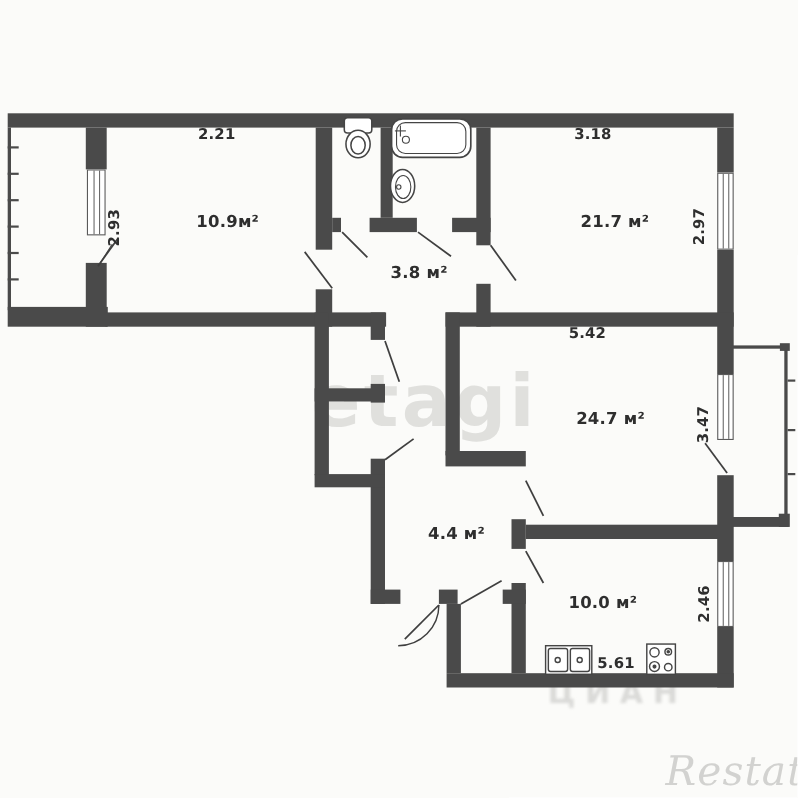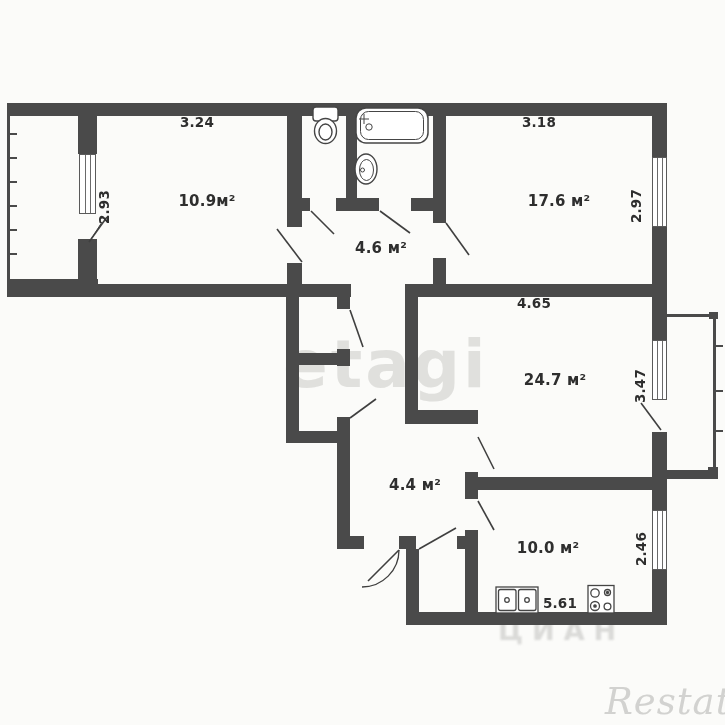--- a/index.html
+++ b/index.html
@@ -166,31 +166,31 @@
       <rect x="588" y="585.5" width="26" height="27.5"></rect>
       <circle cx="595" cy="593" r="4.2"></circle>
       <circle cx="607.5" cy="592.5" r="3"></circle>
       <circle cx="595" cy="606" r="4.5"></circle>
       <circle cx="607.5" cy="606.5" r="3.4"></circle>
       <circle cx="607.5" cy="592.5" r="1" fill="#454545"></circle>
       <circle cx="595" cy="606" r="1.2" fill="#454545"></circle>
     </g>
   </svg>
 
-  <div class="lbl dim" style="left:197px;top:122px">3.24</div>
+  <div class="lbl dim" style="left:197px;top:122px">2.21</div>
   <div class="lbl dim vert" style="left:104px;top:207px">2.93</div>
   <div class="lbl" style="left:207px;top:201px">10.9м²</div>
 
   <div class="lbl dim" style="left:539px;top:122px">3.18</div>
   <div class="lbl dim vert" style="left:636px;top:206px">2.97</div>
-  <div class="lbl" style="left:559px;top:201px">17.6 м²</div>
+  <div class="lbl" style="left:559px;top:201px">21.7 м²</div>
 
-  <div class="lbl" style="left:381px;top:248px">4.6 м²</div>
+  <div class="lbl" style="left:381px;top:248px">3.8 м²</div>
 
-  <div class="lbl dim" style="left:534px;top:303px">4.65</div>
+  <div class="lbl dim" style="left:534px;top:303px">5.42</div>
   <div class="lbl dim vert" style="left:640px;top:386px">3.47</div>
   <div class="lbl" style="left:555px;top:380px">24.7 м²</div>
 
   <div class="lbl" style="left:415px;top:485px">4.4 м²</div>
 
   <div class="lbl dim vert" style="left:641px;top:549px">2.46</div>
   <div class="lbl" style="left:548px;top:548px">10.0 м²</div>
   <div class="lbl dim" style="left:560px;top:603px">5.61</div>
 
   <div class="wm-restate">Restate</div>

